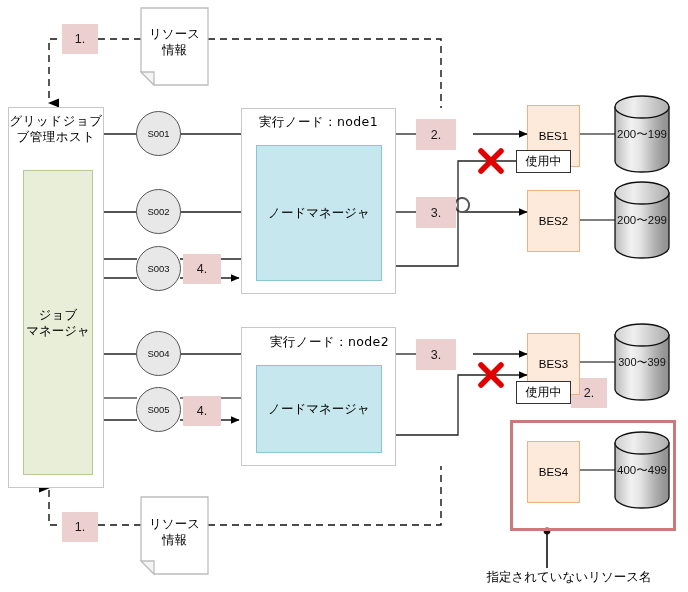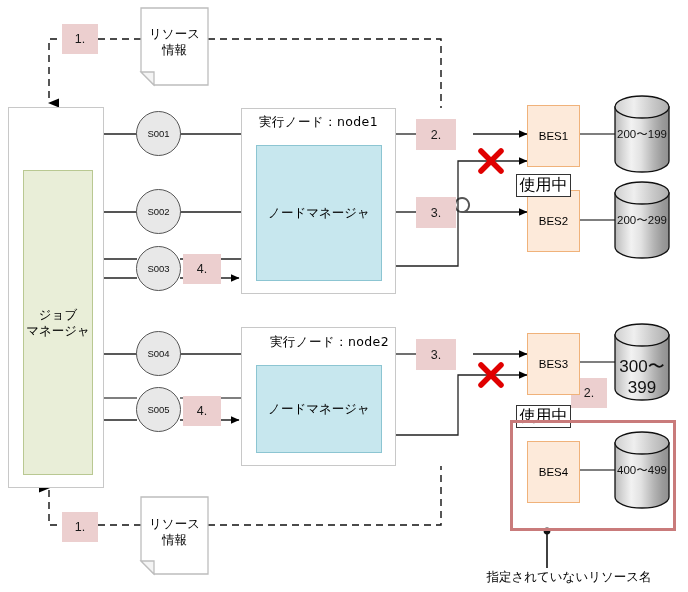--- a/index.html
+++ b/index.html
@@ -98,24 +98,23 @@
   }
 
   
   .inuse {
     background: #ffffff;
     border: 1px solid #333333;
     box-sizing: border-box;
     display: flex;
     align-items: center;
     justify-content: center;
-    font-size: 16px;
+    font-size: 12px;
     font-family: "DejaVu Sans", sans-serif;
     color: #000000;
-    margin-top: 24px;
   }
 
   
   .red-frame {
     border: 3px solid #c97b7b;
     box-sizing: border-box;
     background: transparent;
   }
 
   .caption {
@@ -260,20 +259,22 @@
       <path d="M141,8 L208,8 L208,85 L154,85 L141,72 z" fill="#ffffff" stroke="#bdbdbd" stroke-width="1.3"></path>
       <path d="M141,72 L154,72 L154,85 z" fill="#f4f4f4" stroke="#bdbdbd" stroke-width="1.3"></path>
     </g>
     <g>
       <path d="M141,497 L208,497 L208,574 L154,574 L141,561 z" fill="#ffffff" stroke="#bdbdbd" stroke-width="1.3"></path>
       <path d="M141,561 L154,561 L154,574 z" fill="#f4f4f4" stroke="#bdbdbd" stroke-width="1.3"></path>
     </g>
   </svg>
 
   <div class="abs outer-box" style="left:8px; top:107px; width:96px; height:381px;"></div>
+  <div class="abs jp host-title" style="left:8px; top:113px; width:96px;">グリッドジョブ
+ブ管理ホスト</div>
   <div class="abs inner-green center-label" style="left:23px; top:170px; width:70px; height:305px;">
     <span class="jp" style="font-size:12.5px;">ジョブ
 マネージャ</span>
   </div>
 
   <div class="abs circle" style="left:136px; top:111px; width:45px; height:45px;">S001</div>
   <div class="abs circle" style="left:136px; top:189px; width:45px; height:45px;">S002</div>
   <div class="abs circle" style="left:136px; top:246px; width:45px; height:45px;">S003</div>
   <div class="abs circle" style="left:136px; top:331px; width:45px; height:45px;">S004</div>
   <div class="abs circle" style="left:136px; top:387px; width:45px; height:45px;">S005</div>
@@ -305,21 +306,21 @@
   <div class="abs bes" style="left:527px; top:105px; width:53px; height:62px;">BES1</div>
   <div class="abs bes" style="left:527px; top:190px; width:53px; height:62px;">BES2</div>
   <div class="abs bes" style="left:527px; top:333px; width:53px; height:62px;">BES3</div>
   <div class="abs bes" style="left:527px; top:441px; width:53px; height:62px;">BES4</div>
 
   <div class="abs inuse" style="left:516px; top:150px; width:55px; height:23px;">使用中</div>
   <div class="abs inuse" style="left:516px; top:381px; width:55px; height:23px;">使用中</div>
 
   <div class="abs" style="left:609px; top:127px; width:66px; text-align:center; font-size:11.5px; color:#111;">200〜199</div>
   <div class="abs" style="left:609px; top:213px; width:66px; text-align:center; font-size:11.5px; color:#111;">200〜299</div>
-  <div class="abs" style="left:609px; top:355px; width:66px; text-align:center; font-size:17px; color:#111;">300〜399</div>
+  <div class="abs" style="left:609px; top:355px; width:66px; text-align:center; font-size:11px; color:#111;">300〜399</div>
   <div class="abs" style="left:609px; top:463px; width:66px; text-align:center; font-size:11.5px; color:#111;">400〜499</div>
 
   <div class="abs red-frame" style="left:510px; top:420px; width:166px; height:111px;"></div>
 
   <div class="abs jp" style="left:141px; top:26px; width:67px; font-size:12.5px;">リソース
 情報</div>
   <div class="abs jp" style="left:141px; top:516px; width:67px; font-size:12.5px;">リソース
 情報</div>
 
   <div class="abs jp caption" style="left:450px; top:569px; width:238px; text-align:center;">指定されていないリソース名</div>

